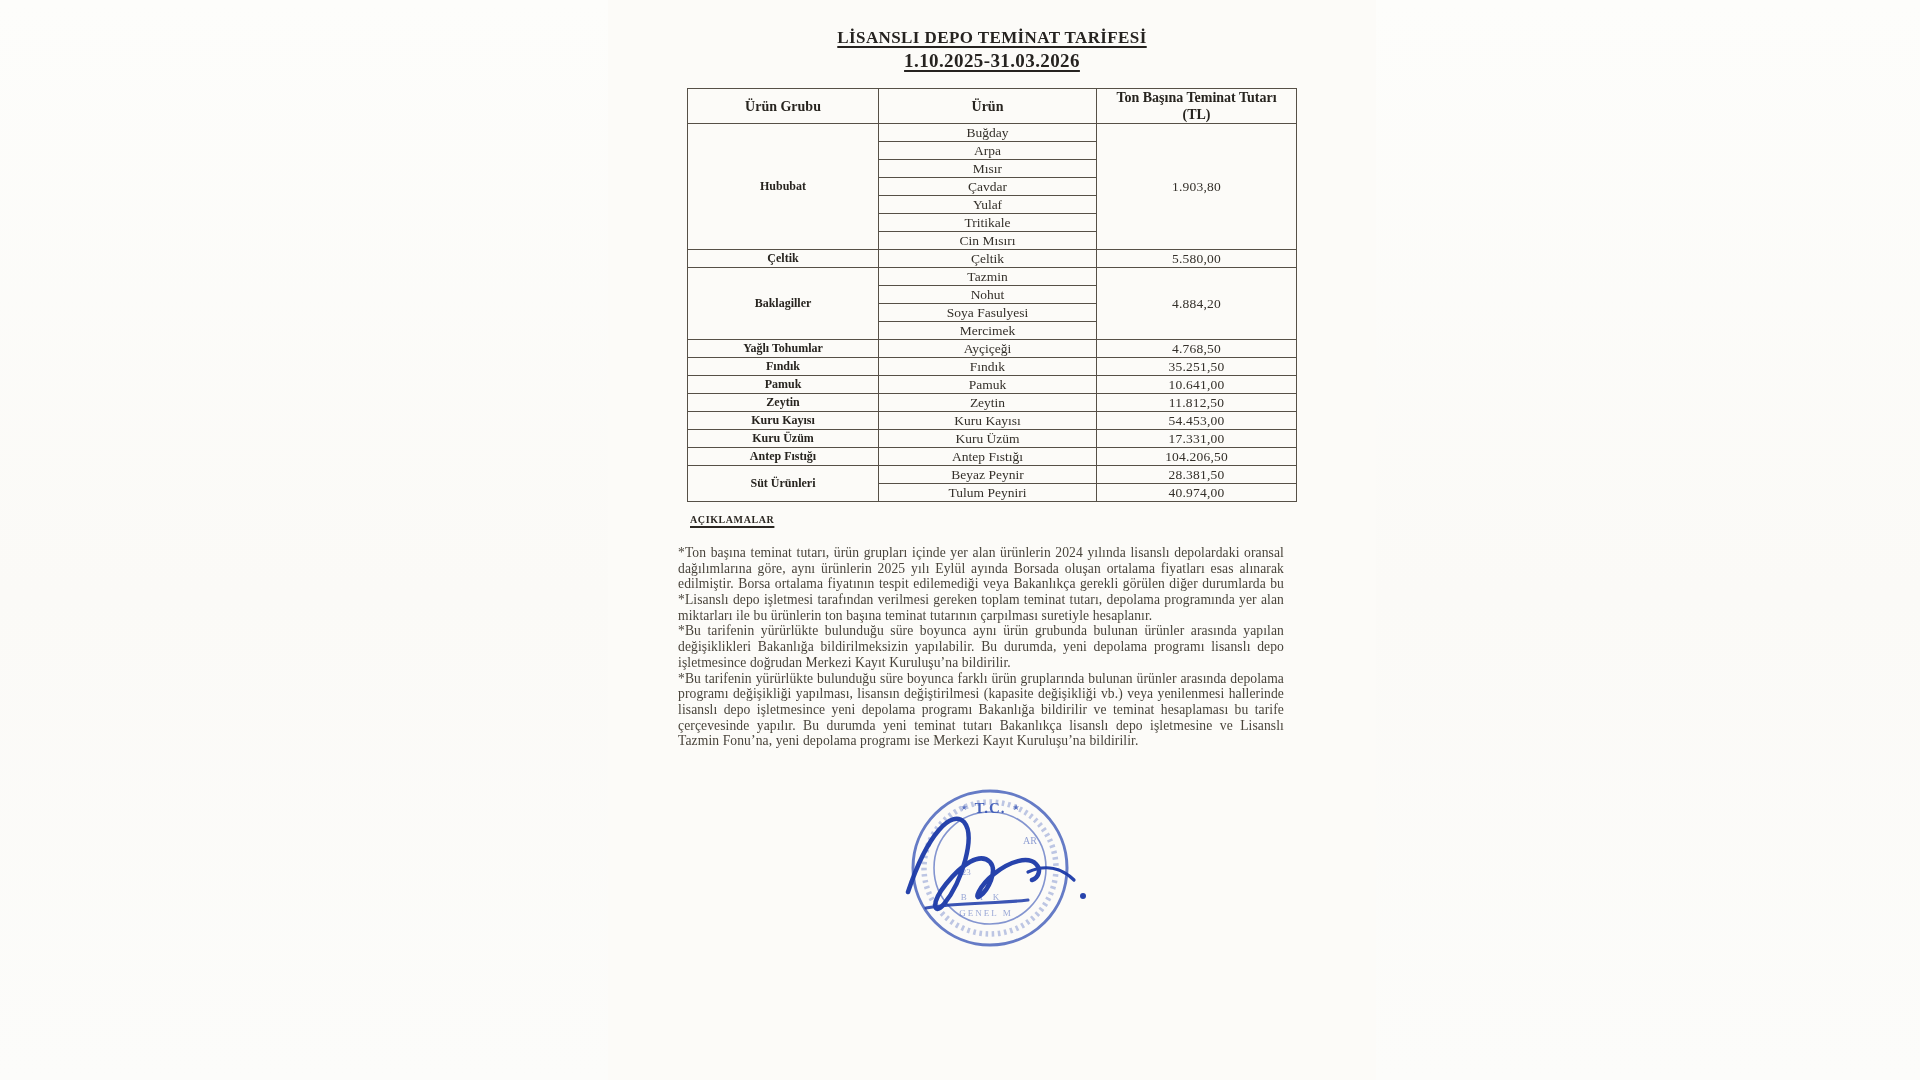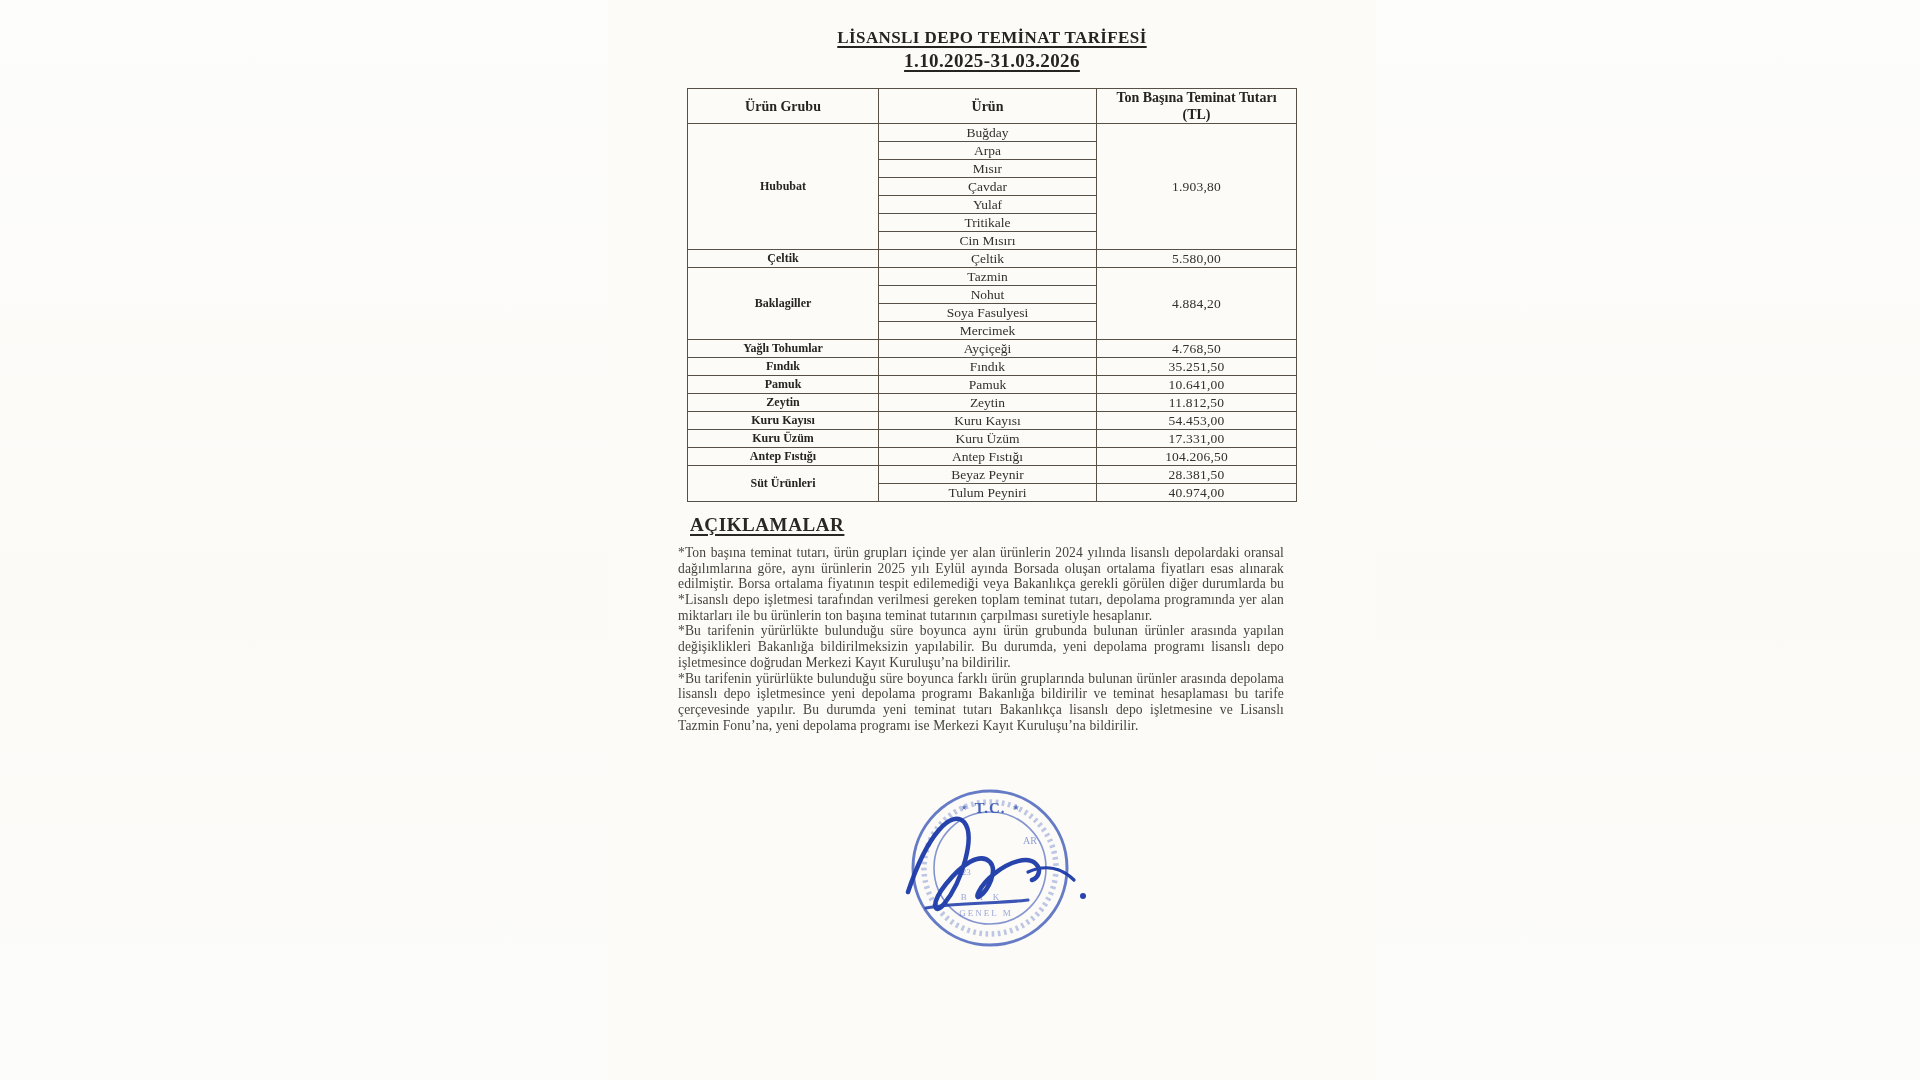--- a/index.html
+++ b/index.html
@@ -43,21 +43,21 @@
   }
   table.tariff { border:1.5px solid #4a453d; }
   tr.hdr { height:29px; }
   tr.hdr th { font-size:14px; font-weight:bold; color:#27241f; line-height:17px; }
   tr.prod { height:18px; }
   td.product-cell { line-height:17px; }
   td.group-cell { font-weight:bold; font-size:12px; color:#27241f; }
   td.amount-cell { letter-spacing:.2px; }
   .aciklamalar {
     position:absolute; left:82px; top:514px;
-    font-weight:bold; font-size:19px; letter-spacing:.6px; color:#2b2722;
+    font-weight:bold; font-size:10px; letter-spacing:.6px; color:#2b2722;
     text-decoration:underline; text-underline-offset:3px; text-decoration-thickness:1.5px;
   }
   .paras {
     position:absolute; left:70px; top:545px; width:606px;
     font-size:13.6px; color:#49443b; letter-spacing:.1px;
   }
   .line {
     line-height:15.7px; text-align:justify; text-align-last:justify;
     white-space:normal; height:15.7px; overflow:hidden;
   }
@@ -188,20 +188,21 @@
     <div class="paras">
         <div class="line">*Ton başına teminat tutarı, ürün grupları içinde yer alan ürünlerin 2024 yılında lisanslı depolardaki oransal</div>
         <div class="line">dağılımlarına göre, aynı ürünlerin 2025 yılı Eylül ayında Borsada oluşan ortalama fiyatları esas alınarak tespit</div>
         <div class="line">edilmiştir. Borsa ortalama fiyatının tespit edilemediği veya Bakanlıkça gerekli görülen diğer durumlarda bu fiyat,</div>
         <div class="line">*Lisanslı depo işletmesi tarafından verilmesi gereken toplam teminat tutarı, depolama programında yer alan ürün</div>
         <div class="line last">miktarları ile bu ürünlerin ton başına teminat tutarının çarpılması suretiyle hesaplanır.</div>
         <div class="line">*Bu tarifenin yürürlükte bulunduğu süre boyunca aynı ürün grubunda bulunan ürünler arasında yapılan program</div>
         <div class="line">değişiklikleri Bakanlığa bildirilmeksizin yapılabilir. Bu durumda, yeni depolama programı lisanslı depo</div>
         <div class="line last">işletmesince doğrudan Merkezi Kayıt Kuruluşu’na bildirilir.</div>
         <div class="line">*Bu tarifenin yürürlükte bulunduğu süre boyunca farklı ürün gruplarında bulunan ürünler arasında depolama</div>
+        <div class="line">programı değişikliği yapılması, lisansın değiştirilmesi (kapasite değişikliği vb.) veya yenilenmesi hallerinde</div>
         <div class="line">lisanslı depo işletmesince yeni depolama programı Bakanlığa bildirilir ve teminat hesaplaması bu tarife</div>
         <div class="line">çerçevesinde yapılır. Bu durumda yeni teminat tutarı Bakanlıkça lisanslı depo işletmesine ve Lisanslı Depoculuk</div>
         <div class="line last">Tazmin Fonu’na, yeni depolama programı ise Merkezi Kayıt Kuruluşu’na bildirilir.</div>
       </div>
 
     <div class="stamp">
       <svg width="230" height="200" viewBox="0 0 230 200" xmlns="http://www.w3.org/2000/svg">
         <g class="stamp-ink" stroke="#3b58b8" fill="none" opacity="0.78">
           <circle cx="112" cy="96" r="77" stroke-width="3"></circle>
           <circle cx="112" cy="96" r="56" stroke-width="1.6" opacity="0.8"></circle>

